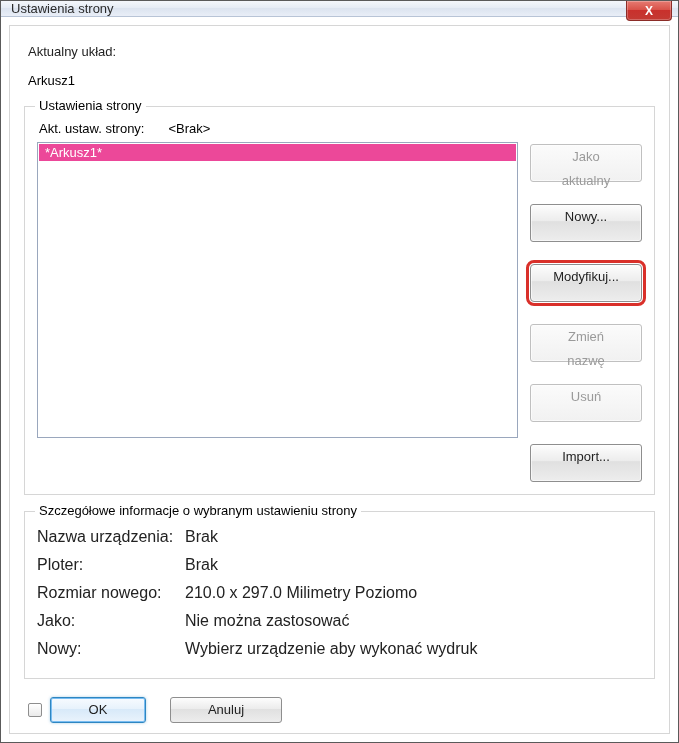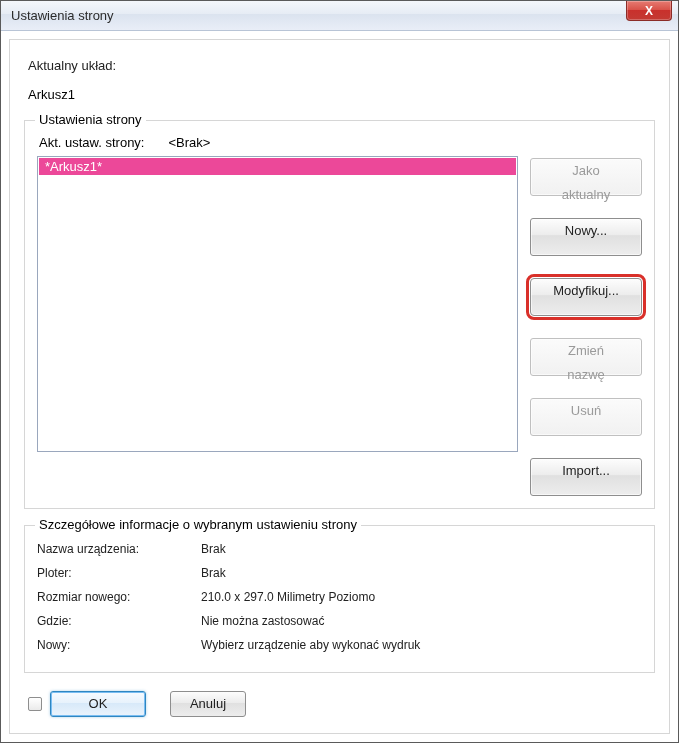--- a/index.html
+++ b/index.html
@@ -156,25 +156,25 @@
     border: 1px solid #d6d6d6;
     padding: 10px 12px 20px 12px;
     position: relative;
     margin-bottom: 18px;
   }
   .details-grid {
     display: grid;
     grid-template-columns: 140px 1fr;
     row-gap: 10px;
     column-gap: 8px;
-    font-size: 12px;
+    font-size: 16px;
     margin-top: 6px;
   }
   .details-grid .k { color: #222; }
-  .details-grid .v { color: #222; margin-left: 16px; }
+  .details-grid .v { color: #222; }
   .bottom-row {
     display: flex;
     align-items: center;
     gap: 8px;
     padding: 0 4px;
   }
   .chk {
     width: 14px;
     height: 14px;
     border: 1px solid #8e8e8e;
@@ -192,21 +192,21 @@
     border-radius: 3px;
     font-size: 13px;
     color: #222;
     cursor: pointer;
     box-shadow: 0 0 0 1px #79bdf2 inset, 0 0 3px rgba(46,134,193,0.4);
     margin-right: 16px;
     text-align:center;
     line-height:24px;
   }
   .btn-cancel {
-    width: 76px;
+    width: 112px;
     height: 26px;
     border: 1px solid #8e8e8e;
     background: linear-gradient(to bottom,#fdfdfd 0%,#ececec 45%,#e0e0e0 46%,#ededed 100%);
     border-radius: 3px;
     font-size: 13px;
     color: #222;
     cursor: pointer;
     text-align:center;
     line-height:24px;
   }
@@ -255,21 +255,21 @@
 
       <div class="details-box">
         <span class="groupbox-title">Szczegółowe informacje o wybranym ustawieniu strony</span>
         <div class="details-grid">
           <span class="k">Nazwa urządzenia:</span>
           <span class="v">Brak</span>
           <span class="k">Ploter:</span>
           <span class="v">Brak</span>
           <span class="k">Rozmiar nowego:</span>
           <span class="v">210.0 x 297.0 Milimetry Poziomo</span>
-          <span class="k">Gdzie:</span>
+          <span class="k">Jako:</span>
           <span class="v">Nie można zastosować</span>
           <span class="k">Nowy:</span>
           <span class="v">Wybierz urządzenie aby wykonać wydruk</span>
         </div>
       </div>
 
       <div class="bottom-row">
         <div class="chk"></div>
         <div class="btn-ok">OK</div>
         <div class="btn-cancel">Anuluj</div>

